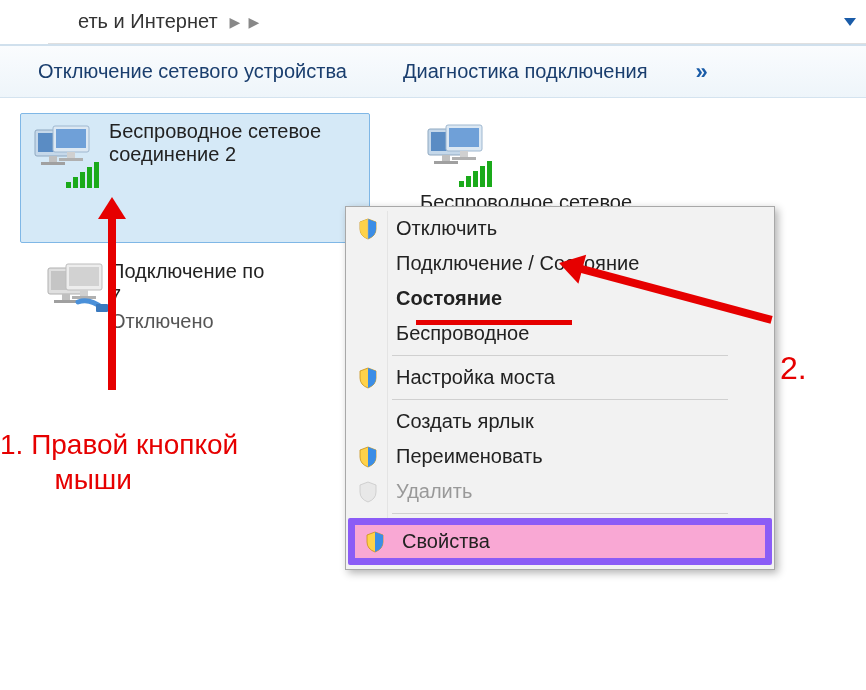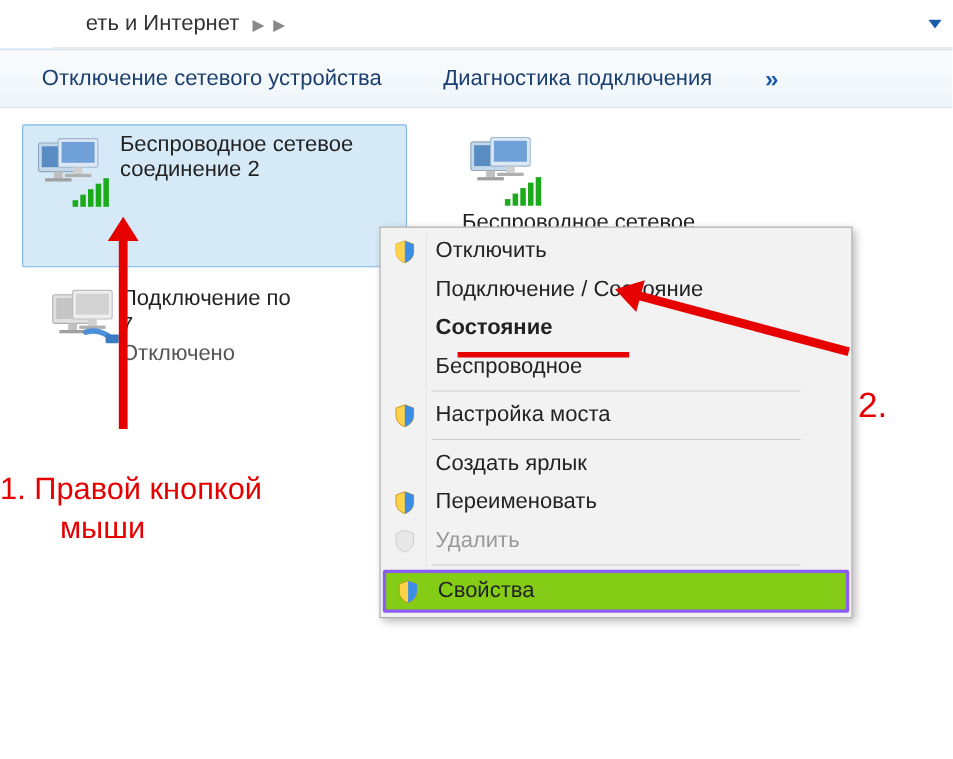--- a/index.html
+++ b/index.html
@@ -144,22 +144,22 @@
       display: flex;
       align-items: flex-start;
       padding: 6px 12px 6px 48px;
       color: #222;
       position: relative;
       cursor: default;
     }
     .menu-item.disabled { color: #999; }
     .menu-item.bold { font-weight: bold; }
     .menu-item.highlighted {
-      background: #84cc16;
-      border: 3px solid #8b5cf6;
+      background: #f9a8d4;
+      border: 7px solid #8b5cf6;
       border-radius: 2px;
       padding: 5px 11px 5px 47px;
     }
     .shield-icon {
       position: absolute;
       left: 10px;
       top: 50%;
       transform: translateY(-50%);
       width: 20px;
       height: 22px;

